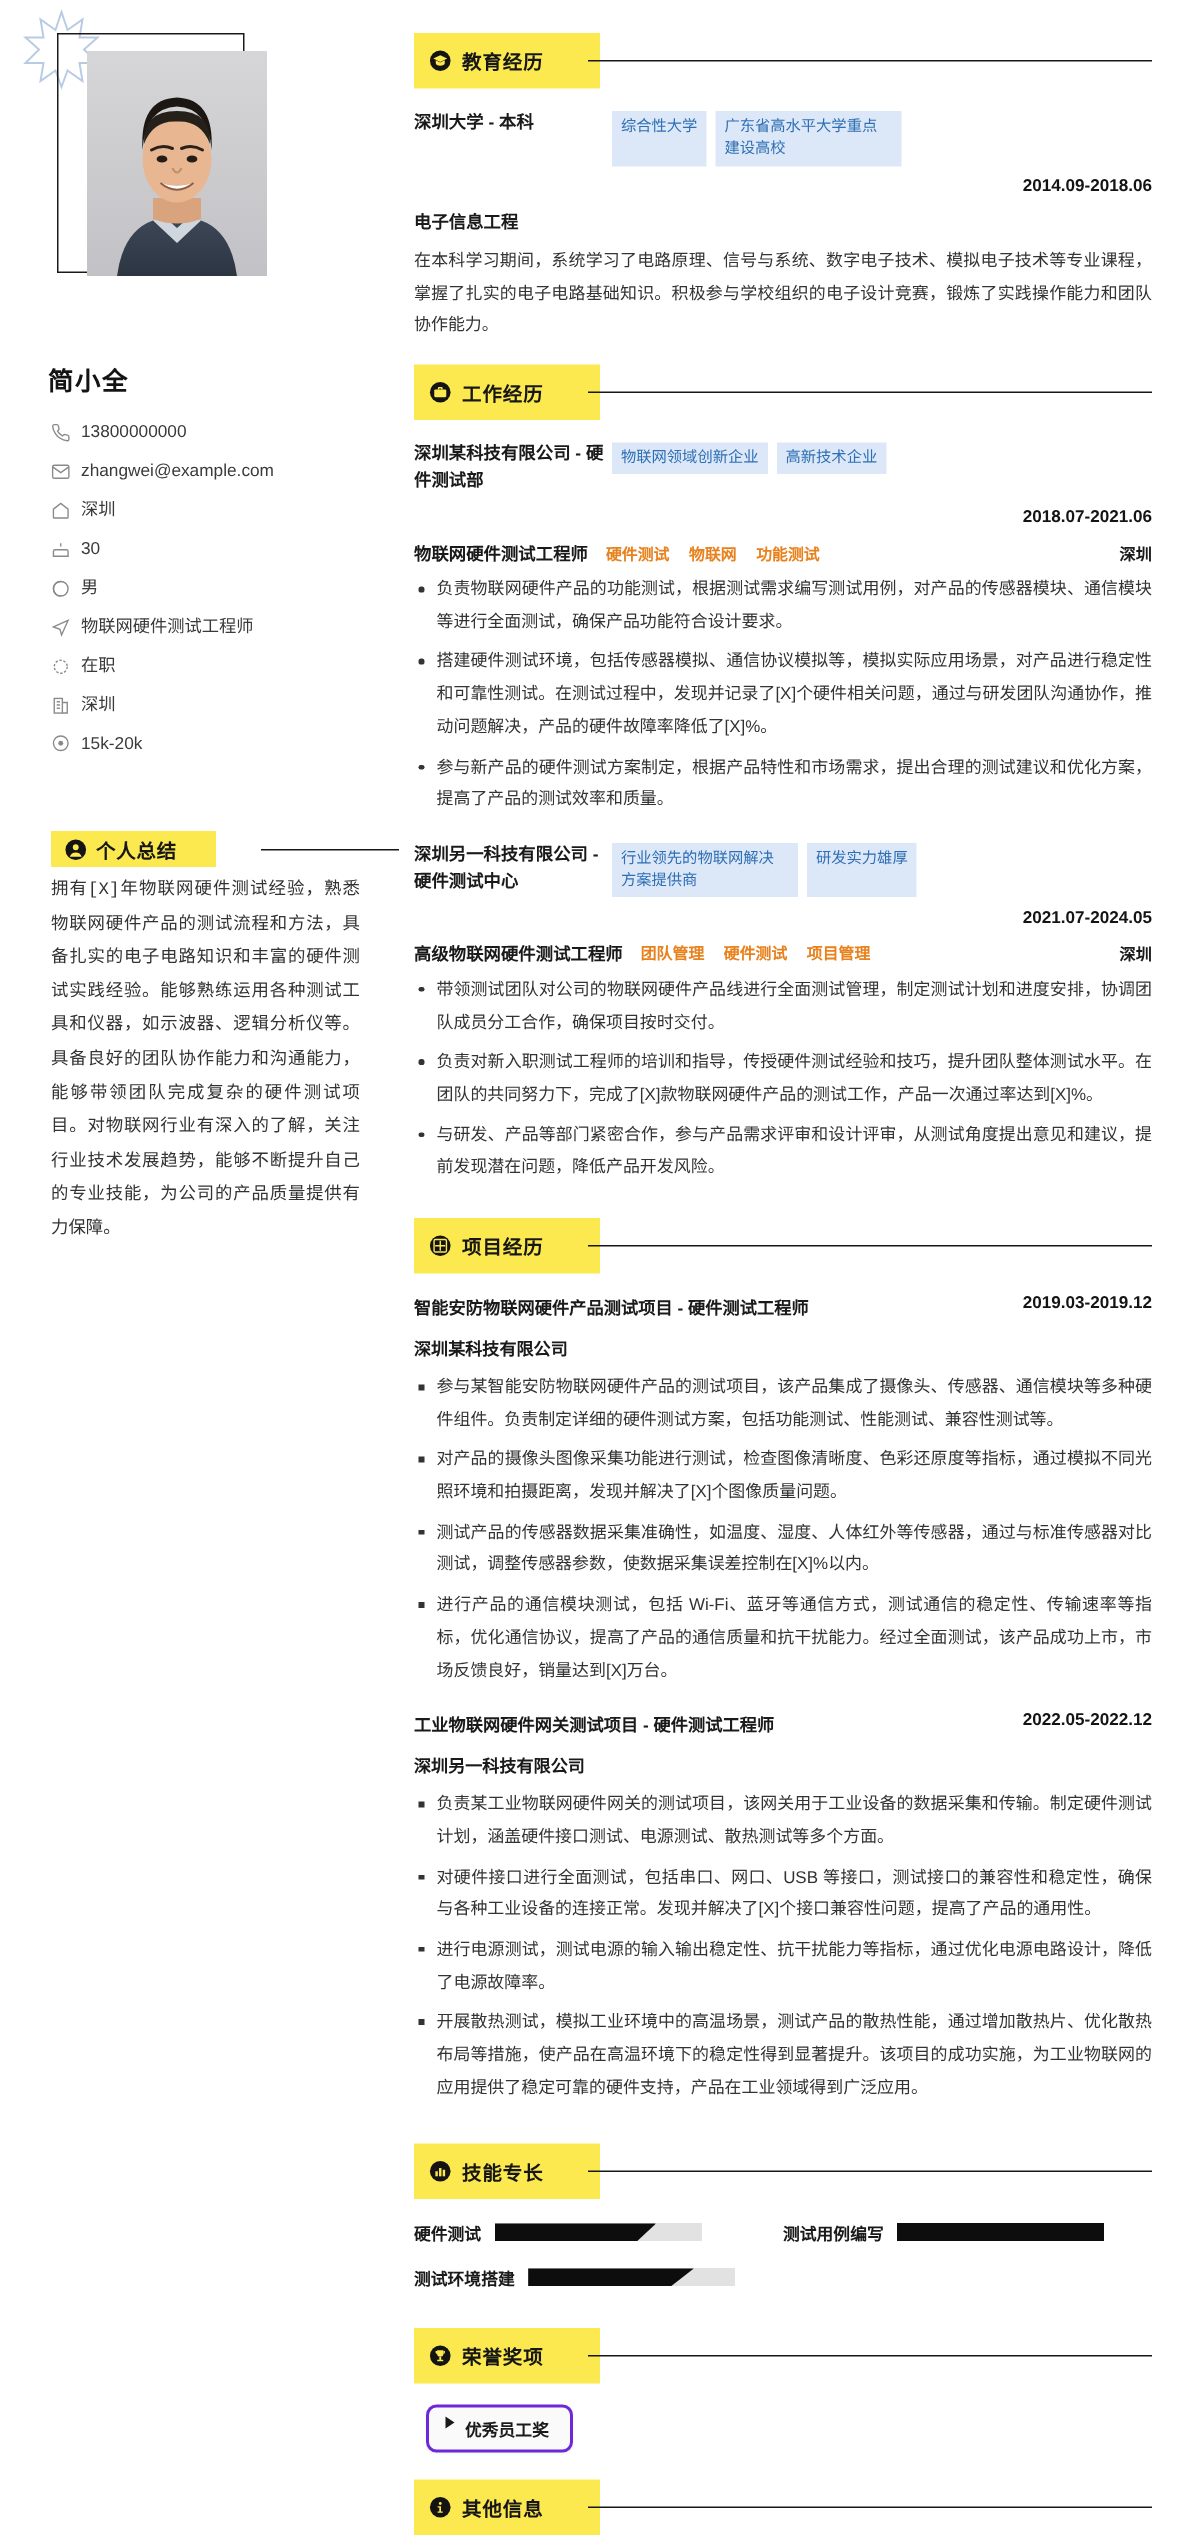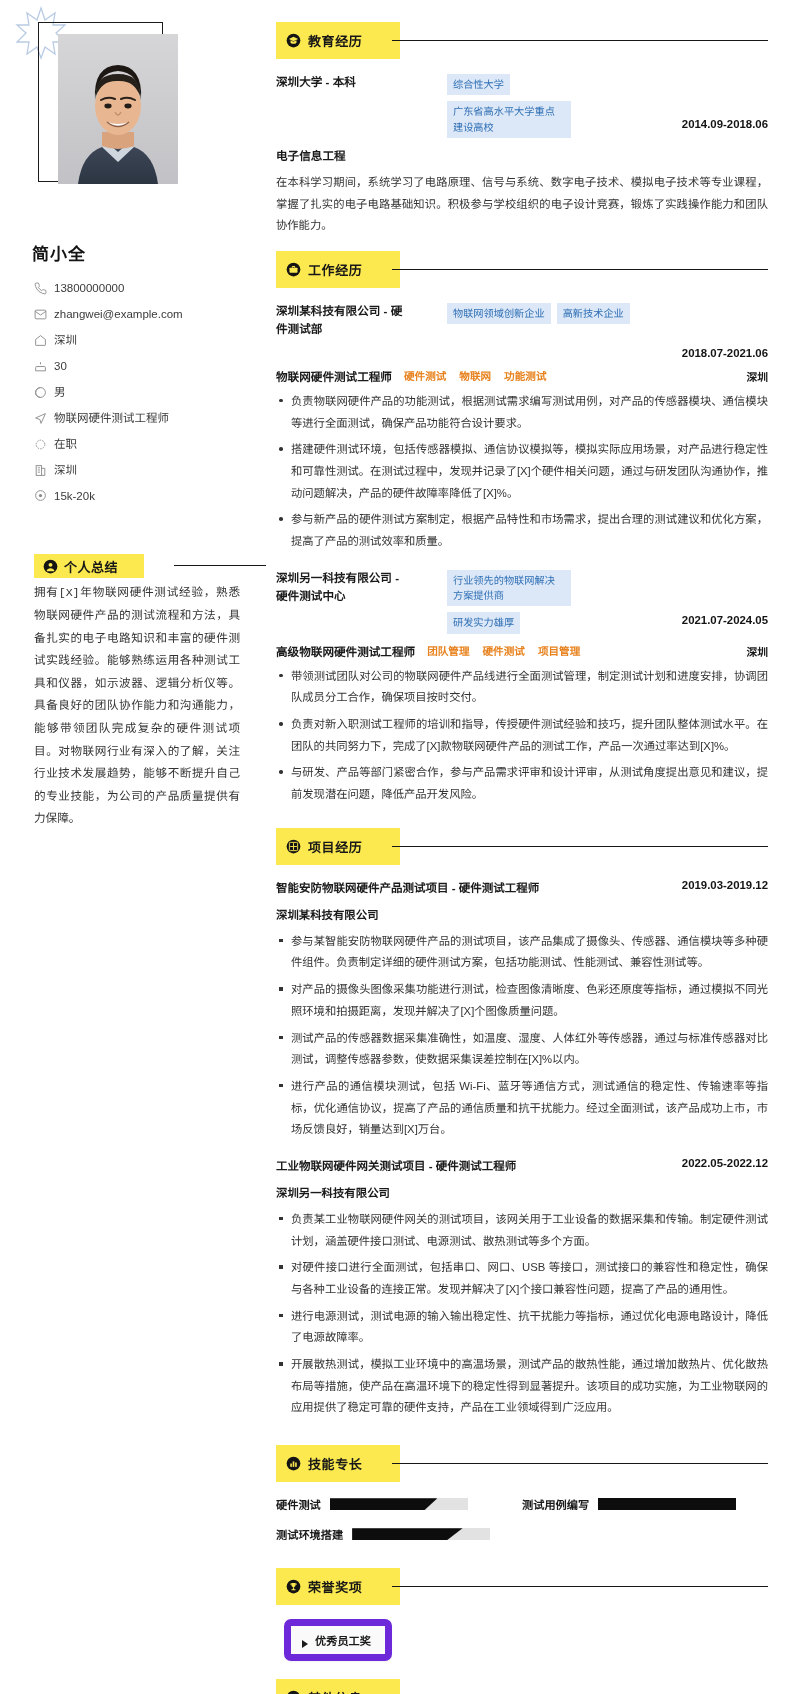--- a/index.html
+++ b/index.html
@@ -91,21 +91,21 @@
     background: #FCE94F;
     padding: 4px 38px 4px 10px;
     height: 37px;
   }
   .sec-head .hd-ic { width: 15px; height: 15px; margin-right: 7px; display:block; }
   .sec-head .hd-tx { font-size: 13px; font-weight: bold; color: #171717; letter-spacing: .6px; }
   .sec-rule { flex: 1; height: 1px; background: #171717; margin-left: -8px; }
 
   
   .ent { margin-bottom: 13px; }
-  .ent-top { display: flex; align-items: flex-start; gap: 39px; }
+  .ent-top { display: flex; align-items: flex-start; }
   .ent-org {
     font-size: 11.6px; font-weight: bold; color: #1a1a1a;
     line-height: 1.55; width: 132px; flex: 0 0 132px;
   }
   .ent-tags { display: flex; flex-wrap: wrap; gap: 6px; flex: 1; padding-top: 1px; }
   .tag-blue {
     background: #dce8f7; color: #2f6fb5;
     font-size: 10.2px; line-height: 1.5;
     padding: 3px 6px; max-width: 124px;
   }
@@ -150,22 +150,22 @@
   .skill-name { font-size: 11.2px; font-weight: bold; color: #1a1a1a; white-space: nowrap; }
   .skill-bar {
     position: relative; height: 12px; background: #e2e2e2;
     margin-left: 9px; flex: 1; max-width: 138px; overflow: hidden;
   }
   .skill-fill { position: absolute; left: 0; top: 0; height: 100%; background: #0d0d0d; }
 
   
   .award-row { display: flex; gap: 10px; margin: 2px 0 6px 8px; }
   .award-chip {
-    display: inline-flex; align-items: flex-end;
-    background: #fafafa; border: 7px solid #6d28d9; border-radius: 7px;
+    display: inline-flex; align-items: flex-start;
+    background: #fafafa; border: 2px solid #6d28d9; border-radius: 7px;
     padding: 6px 14px 6px 11px;
     box-shadow: 0 1px 2px rgba(0,0,0,.05);
   }
   .award-chip .tri {
     width: 0; height: 0; margin-right: 7px;
     border-left: 6px solid #1a1a1a;
     border-top: 4px solid transparent;
     border-bottom: 4px solid transparent;
   }
   .award-chip .aw-tx { font-size: 11.2px; font-weight: bold; color: #1a1a1a; }

